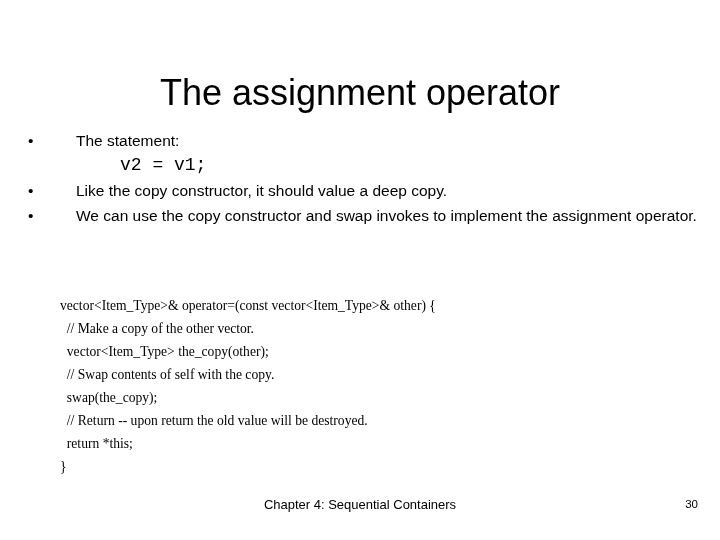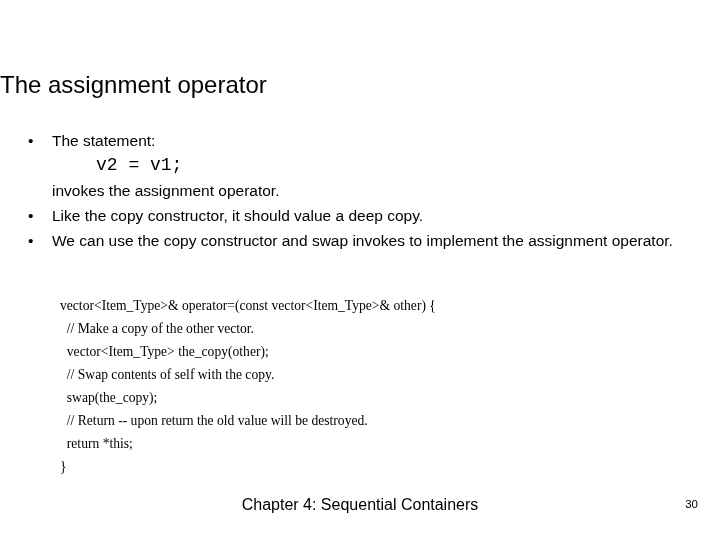--- a/index.html
+++ b/index.html
@@ -16,22 +16,22 @@
     color: #000000;
     -webkit-font-smoothing: none;
   }
 
   
   #slide-title {
     position: absolute;
     left: 0;
     top: 52px;
     width: 720px;
-    text-align: left;
-    font-size: 24px;
+    text-align: center;
+    font-size: 36px;
     font-weight: 400;
     line-height: 34px;
     letter-spacing: 0px;
     white-space: nowrap;
   }
 
   
   #body-content {
     position: absolute;
     left: 22px;
@@ -49,20 +49,21 @@
     width: 30px;
     flex: 0 0 30px;
     text-align: left;
     padding-left: 6px;
     box-sizing: border-box;
     font-size: 15.5px;
     line-height: 25px;
   }
   .bullet-body {
     flex: 1 1 auto;
+    margin-left: 24px;
   }
   .bullet-line {
     font-size: 15.5px;
     line-height: 25px;
     white-space: pre-wrap;
   }
   .code-inline {
     font-family: "Liberation Mono", "DejaVu Sans Mono", monospace;
     font-size: 18px;
     line-height: 25px;
@@ -87,21 +88,21 @@
     line-height: 23px;
   }
 
   
   #footer-title {
     position: absolute;
     left: 0;
     top: 497px;
     width: 720px;
     text-align: center;
-    font-size: 16px;
+    font-size: 13px;
     line-height: 15px;
     white-space: nowrap;
   }
   #footer-page-number {
     position: absolute;
     right: 22px;
     top: 497px;
     font-size: 11.5px;
     line-height: 15px;
     text-align: left;
@@ -111,21 +112,20 @@
 <body style="background: rgb(255, 255, 255); color: rgb(0, 0, 0);">
 
 <h1 id="slide-title">The assignment operator</h1>
 
 <div id="body-content">
     <div class="bullet-row">
       <div class="bullet-marker">•</div>
       <div class="bullet-body">
         <div class="bullet-line">The statement:</div>
         <div class="code-inline">v2 = v1;</div>
-        <div class="bullet-line">invokes the assignment operator.</div>
       </div>
     </div>
     <div class="bullet-row">
       <div class="bullet-marker">•</div>
       <div class="bullet-body">
         <div class="bullet-line">Like the copy constructor, it should value a deep copy.</div>
       </div>
     </div>
     <div class="bullet-row">
       <div class="bullet-marker">•</div>

